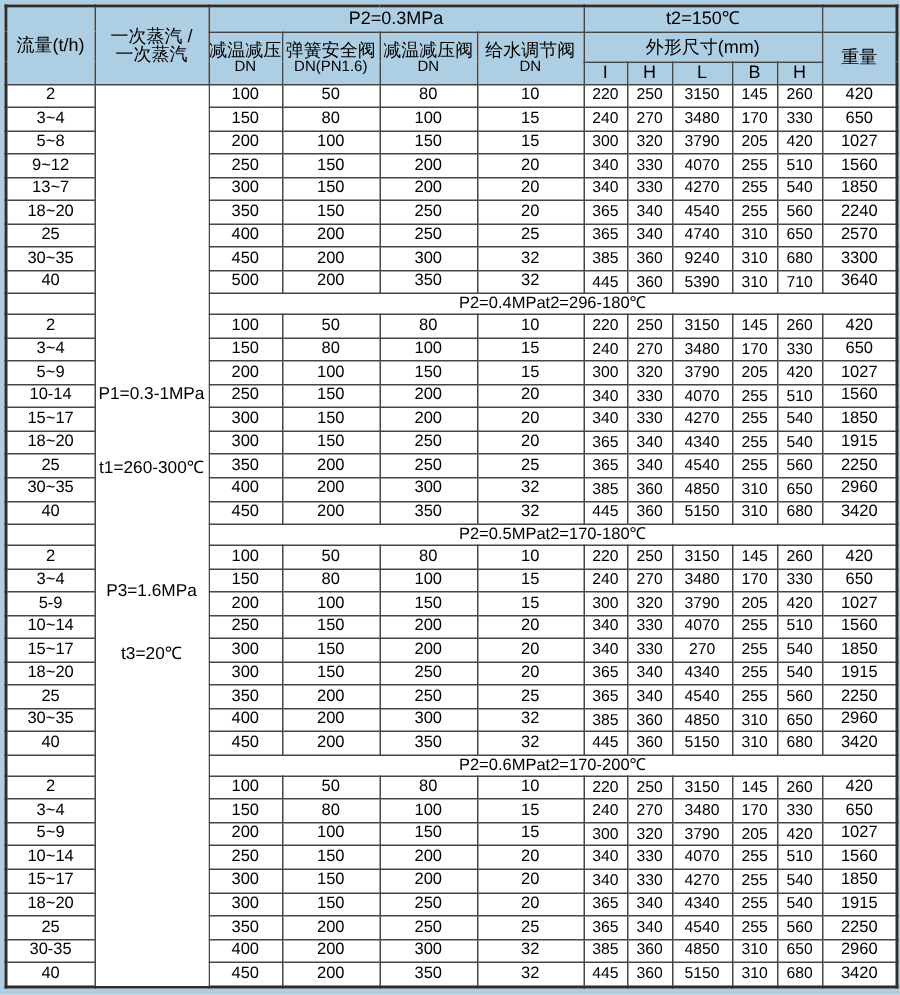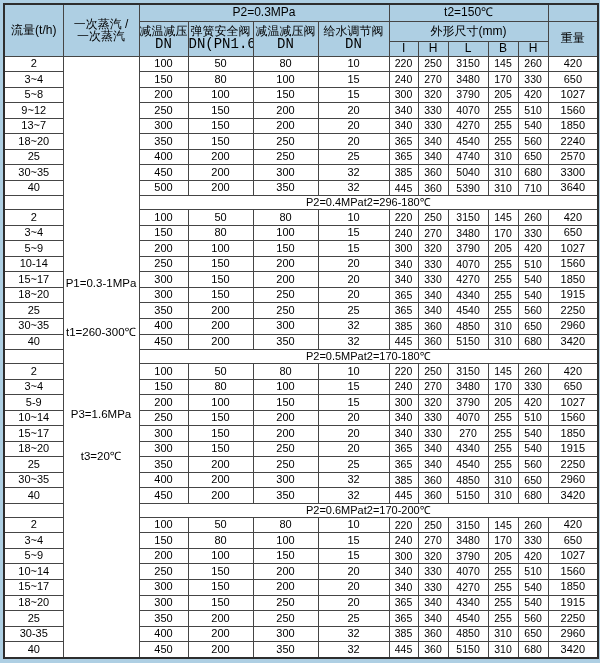--- a/index.html
+++ b/index.html
@@ -24,32 +24,31 @@
     text-align: center;
     vertical-align: middle;
     padding: 0;
     font-size: 11px;
     line-height: 1.05;
     overflow: hidden;
     white-space: nowrap;
     background: #fff;
   }
   thead td.hdr { background: #aecfe3; font-size: 12px; }
-  thead td.hdr .sub { font-size: 14px; letter-spacing: 0px; font-family: Liberation Mono, monospace; }
+  thead td.hdr .sub { font-size: 10px; letter-spacing: 0px; }
   thead tr.h1 { height: 17px; }
   thead tr.h2 { height: 20px; }
   thead tr.h3 { height: 15px; }
   tbody tr.title-row { height: 14px; }
   tbody tr.title-row td { font-size: 11px; }
   td.steam-cell { position: relative; padding: 0; }
   td.steam-cell .label {
     position: absolute; left: 0; right: 0;
     text-align: center;
     font-size: 11.5px;
-    margin-top: 20px;
   }
   td.dim { font-size: 10.5px; }
 </style>
 </head>
 <body>
 
 <div class="page">
   <table class="spec">
     <colgroup>
       <col style="width:59px">
@@ -203,21 +202,21 @@
           <td>2570</td>
         </tr>
         <tr>
           <td>30~35</td>
           <td>450</td>
           <td>200</td>
           <td>300</td>
           <td>32</td>
           <td class="dim">385</td>
           <td class="dim">360</td>
-          <td class="dim">5040</td>
+          <td class="dim">9240</td>
           <td class="dim">310</td>
           <td class="dim">680</td>
           <td>3300</td>
         </tr>
         <tr>
           <td>40</td>
           <td>500</td>
           <td>200</td>
           <td>350</td>
           <td>32</td>

